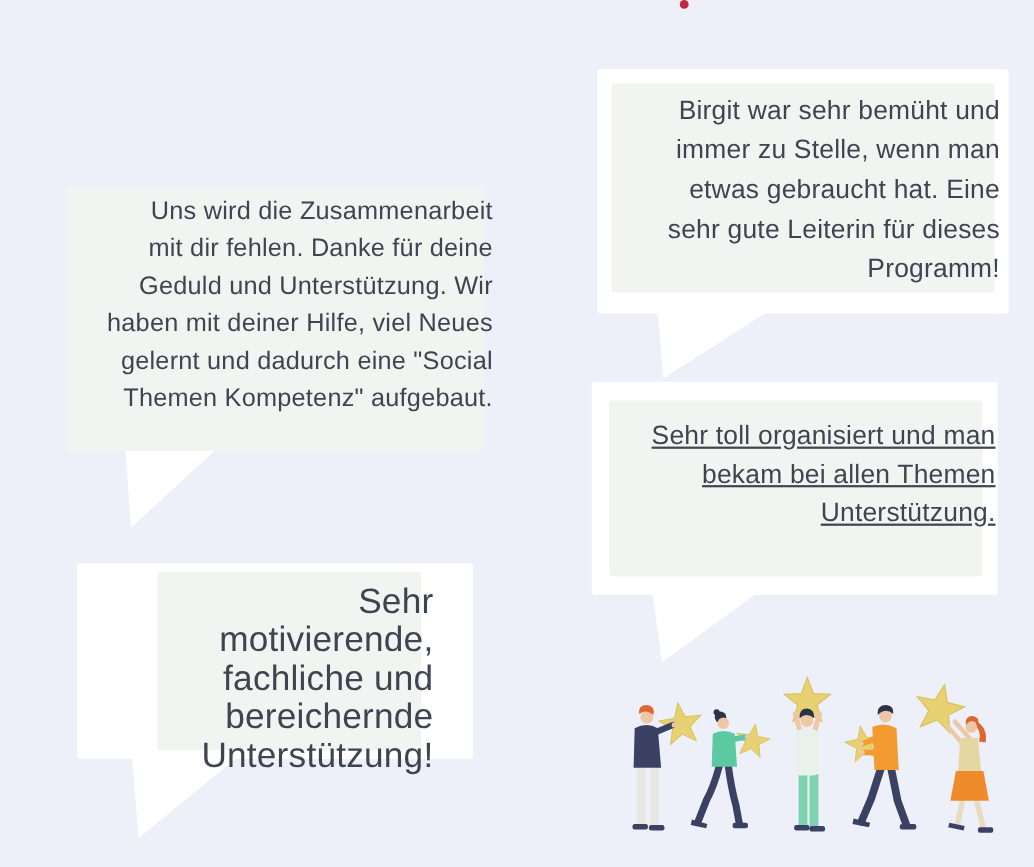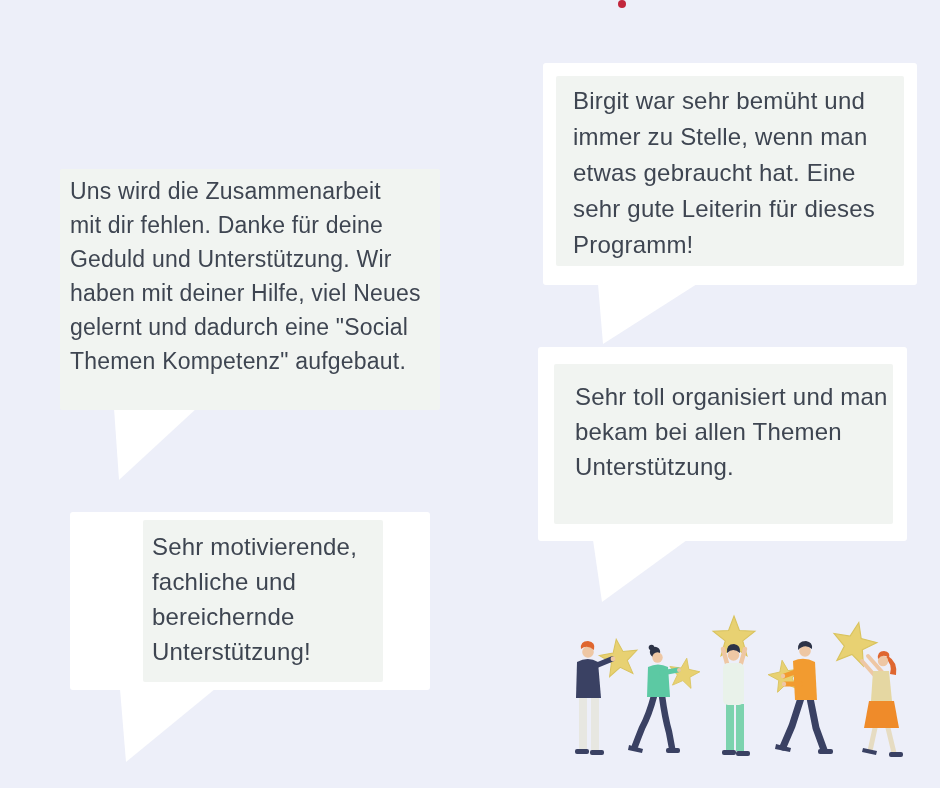--- a/index.html
+++ b/index.html
@@ -23,39 +23,40 @@
     border-radius:2px;
   }
   .tail{position:absolute;display:block;}
   .tail polygon{fill:var(--bubble-white,#ffffff);}
   .bubble-text{
     position:absolute;margin:0;
     white-space:pre-line;
     color:var(--text,#3e4551);
     font-weight:400;
     letter-spacing:0.2px;
+    text-align:right;
   }
   
   .p1{left:60px;top:169px;width:380px;height:241px;}
   .bt1{left:70px;top:174px;width:378px;font-size:23px;line-height:34px;}
   .t1{left:110px;top:408px;}
   
   .w2{left:543px;top:63px;width:374px;height:222px;}
   .p2{left:556px;top:76px;width:348px;height:190px;}
   .bt2{left:573px;top:83px;width:336px;font-size:24px;line-height:36px;}
   .t2{left:596px;top:284px;}
   
   .w3{left:538px;top:347px;width:369px;height:194px;}
   .p3{left:554px;top:364px;width:339px;height:160px;}
-  .bt3{left:575px;top:379px;width:330px;font-size:24px;line-height:35px;}
+  .bt3{left:575px;top:379px;width:330px;font-size:24px;line-height:35px;text-decoration:underline;}
   .t3{left:591px;top:540px;}
   
   .w4{left:70px;top:512px;width:360px;height:178px;}
   .p4{left:143px;top:520px;width:240px;height:162px;}
-  .bt4{left:152px;top:529px;width:242px;font-size:24px;line-height:35px;}
+  .bt4{left:152px;top:529px;width:242px;font-size:32px;line-height:35px;}
   .t4{left:118px;top:689px;}
   
   .illustration{position:absolute;left:545px;top:600px;}
   .star{fill:var(--star,#e8d172);stroke:var(--star-edge,#d9c35e);stroke-width:0.05;}
   .navy{fill:var(--navy,#3a4163);}
   .navy-stroke{stroke:var(--navy,#3a4163);fill:none;stroke-linecap:round;}
   .skin{fill:var(--skin,#eec7a4);}
   .skin-stroke{stroke:var(--skin,#eec7a4);fill:none;stroke-linecap:round;}
   .teal{fill:var(--teal,#5cc9a3);}
   .teal-stroke{stroke:var(--teal,#5cc9a3);fill:none;stroke-linecap:round;}

